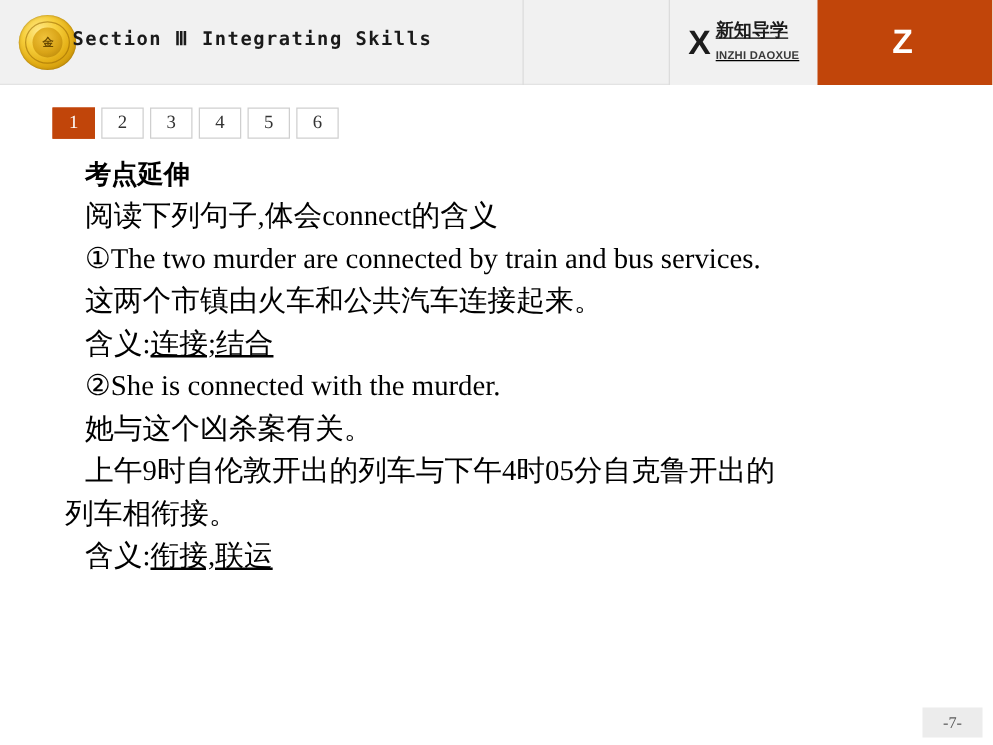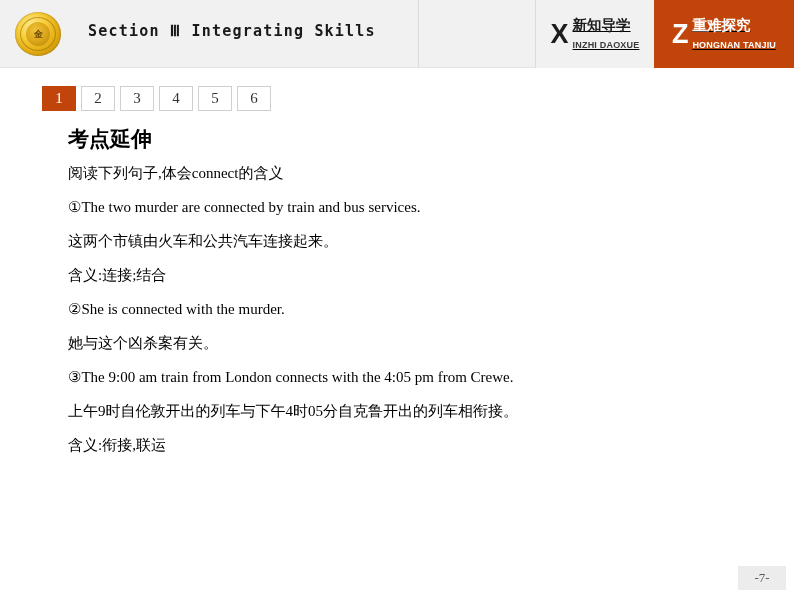--- a/index.html
+++ b/index.html
@@ -67,21 +67,21 @@
     font-size: 9px;
     line-height: 9px;
     color: #6b4a00;
     font-family: "Liberation Serif", serif;
     font-weight: bold;
     letter-spacing: -1px;
   }
 
   .section-title {
     position: absolute;
-    left: 88px;
+    left: 58px;
     top: 22px;
     font-family: "DejaVu Sans Mono", "Liberation Mono", monospace;
     font-size: 15px;
     font-weight: bold;
     color: #1a1a1a;
     letter-spacing: 1.2px;
     white-space: nowrap;
   }
 
   .hdr-btn {
@@ -162,38 +162,39 @@
 
   
   .content {
     position: absolute;
     left: 0;
     top: 122px;
     width: 672px;
   }
   .line {
     font-family: "Liberation Serif", "DejaVu Serif", serif;
-    font-size: 15px;
+    font-size: 23px;
     color: #000000;
     line-height: 34px;
     padding-left: 68px;
     padding-right: 40px;
     white-space: nowrap;
   }
   .line.wrap {
     white-space: normal;
     padding-left: 52px;
     text-indent: 16px;
   }
   .line.heading {
     font-weight: bold;
     font-size: 21px;
   }
   .bold { font-weight: normal; }
   .uline {
+    text-decoration: underline;
     text-underline-offset: 2px;
   }
 
   
   .pagenum {
     position: absolute;
     right: 8px;
     bottom: 6px;
     width: 48px;
     height: 24px;
@@ -228,24 +229,20 @@
       <span class="btn-text">
         <span class="btn-cn">新知导学</span><br>
         <span class="btn-en">INZHI DAOXUE</span>
       </span>
     </div>
   </div>
 
   <div class="hdr-btn b2">
     <div class="hdr-btn-inner">
       <span class="big-letter">Z</span>
-      <span class="btn-text">
-        <span class="btn-cn">重难探究</span><br>
-        <span class="btn-en">HONGNAN TANJIU</span>
-      </span>
     </div>
   </div>
 </div>
 
 <div class="tabs">
   <div class="tab active">1</div>
   <div class="tab">2</div>
   <div class="tab">3</div>
   <div class="tab">4</div>
   <div class="tab">5</div>
@@ -257,19 +254,18 @@
   <div class="line heading">考点延伸</div>
   <div class="line">阅读下列句子,体会connect的含义</div>
 
   <div class="line"><span>①</span><span>The two murder are </span><span class="bold">connected</span><span> by train and bus services.</span></div>
   <div class="line">这两个市镇由火车和公共汽车连接起来。</div>
   <div class="line"><span>含义:</span><span class="uline">连接;结合</span></div>
 
   <div class="line"><span>②</span><span>She is </span><span class="bold">connected</span><span> with the murder.</span></div>
   <div class="line">她与这个凶杀案有关。</div>
 
-  <div class="line wrap"><span>③</span><span>The 9:00 am train from London </span><span class="bold">connects</span><span> with the 4:05 pm from Crewe.</span></div>
   <div class="line wrap">上午9时自伦敦开出的列车与下午4时05分自克鲁开出的列车相衔接。</div>
   <div class="line"><span>含义:</span><span class="uline">衔接,联运</span></div>
 
 </div>
 
 <div class="pagenum">-7-</div>
 
 </body></html>

